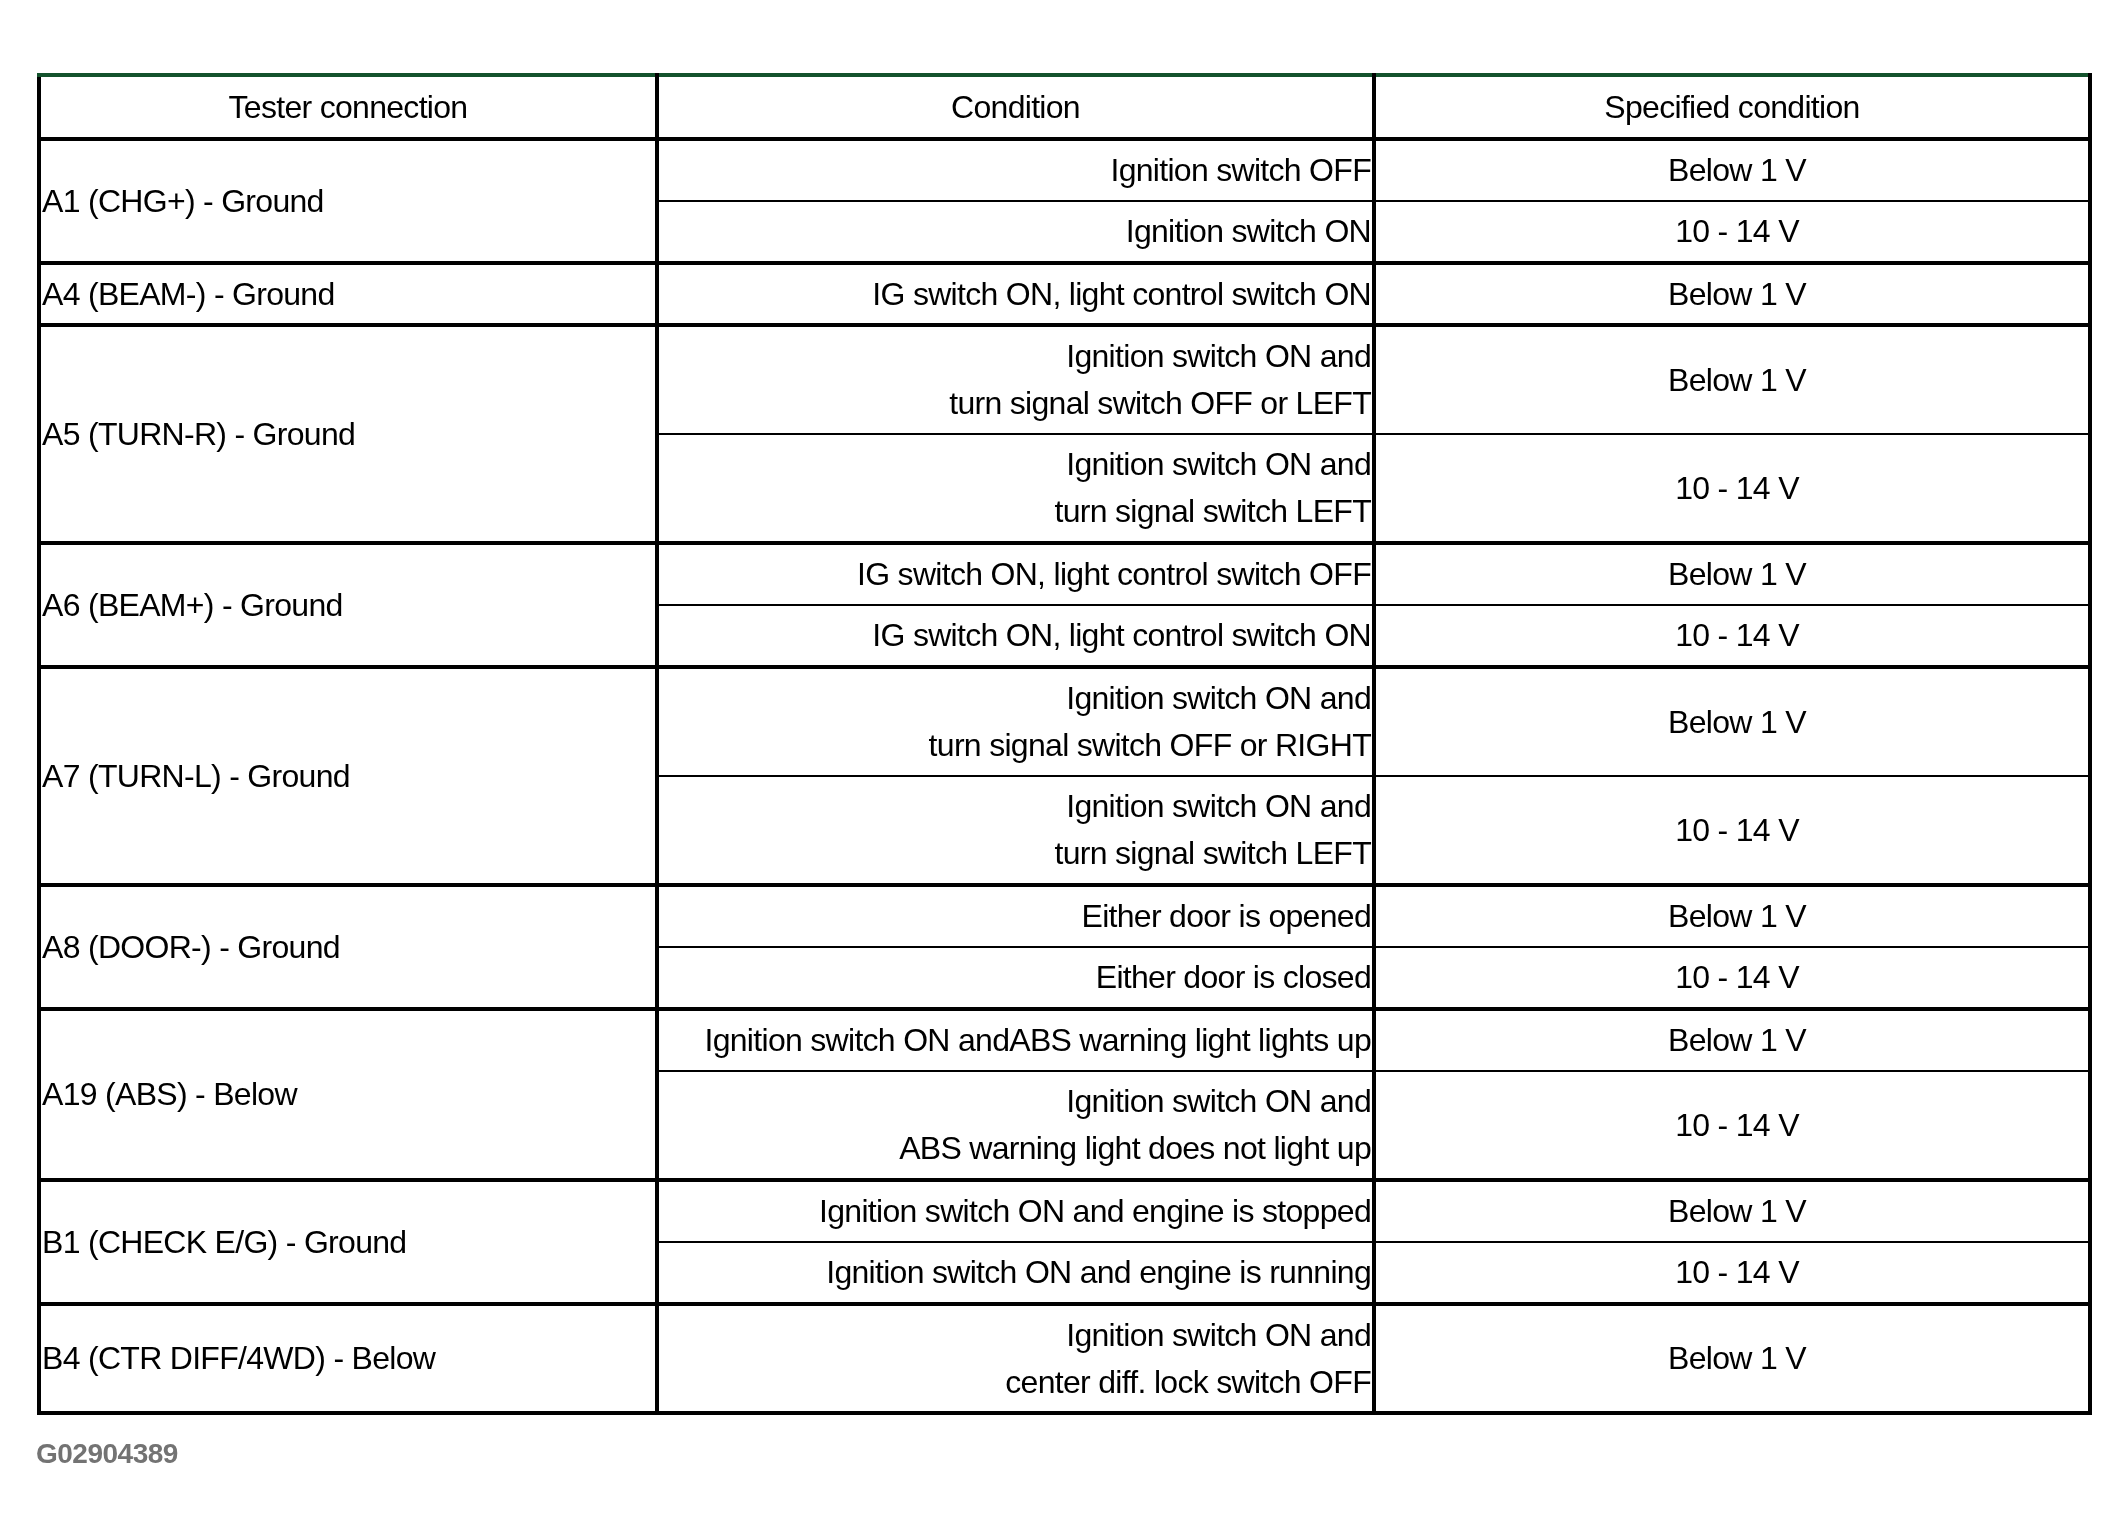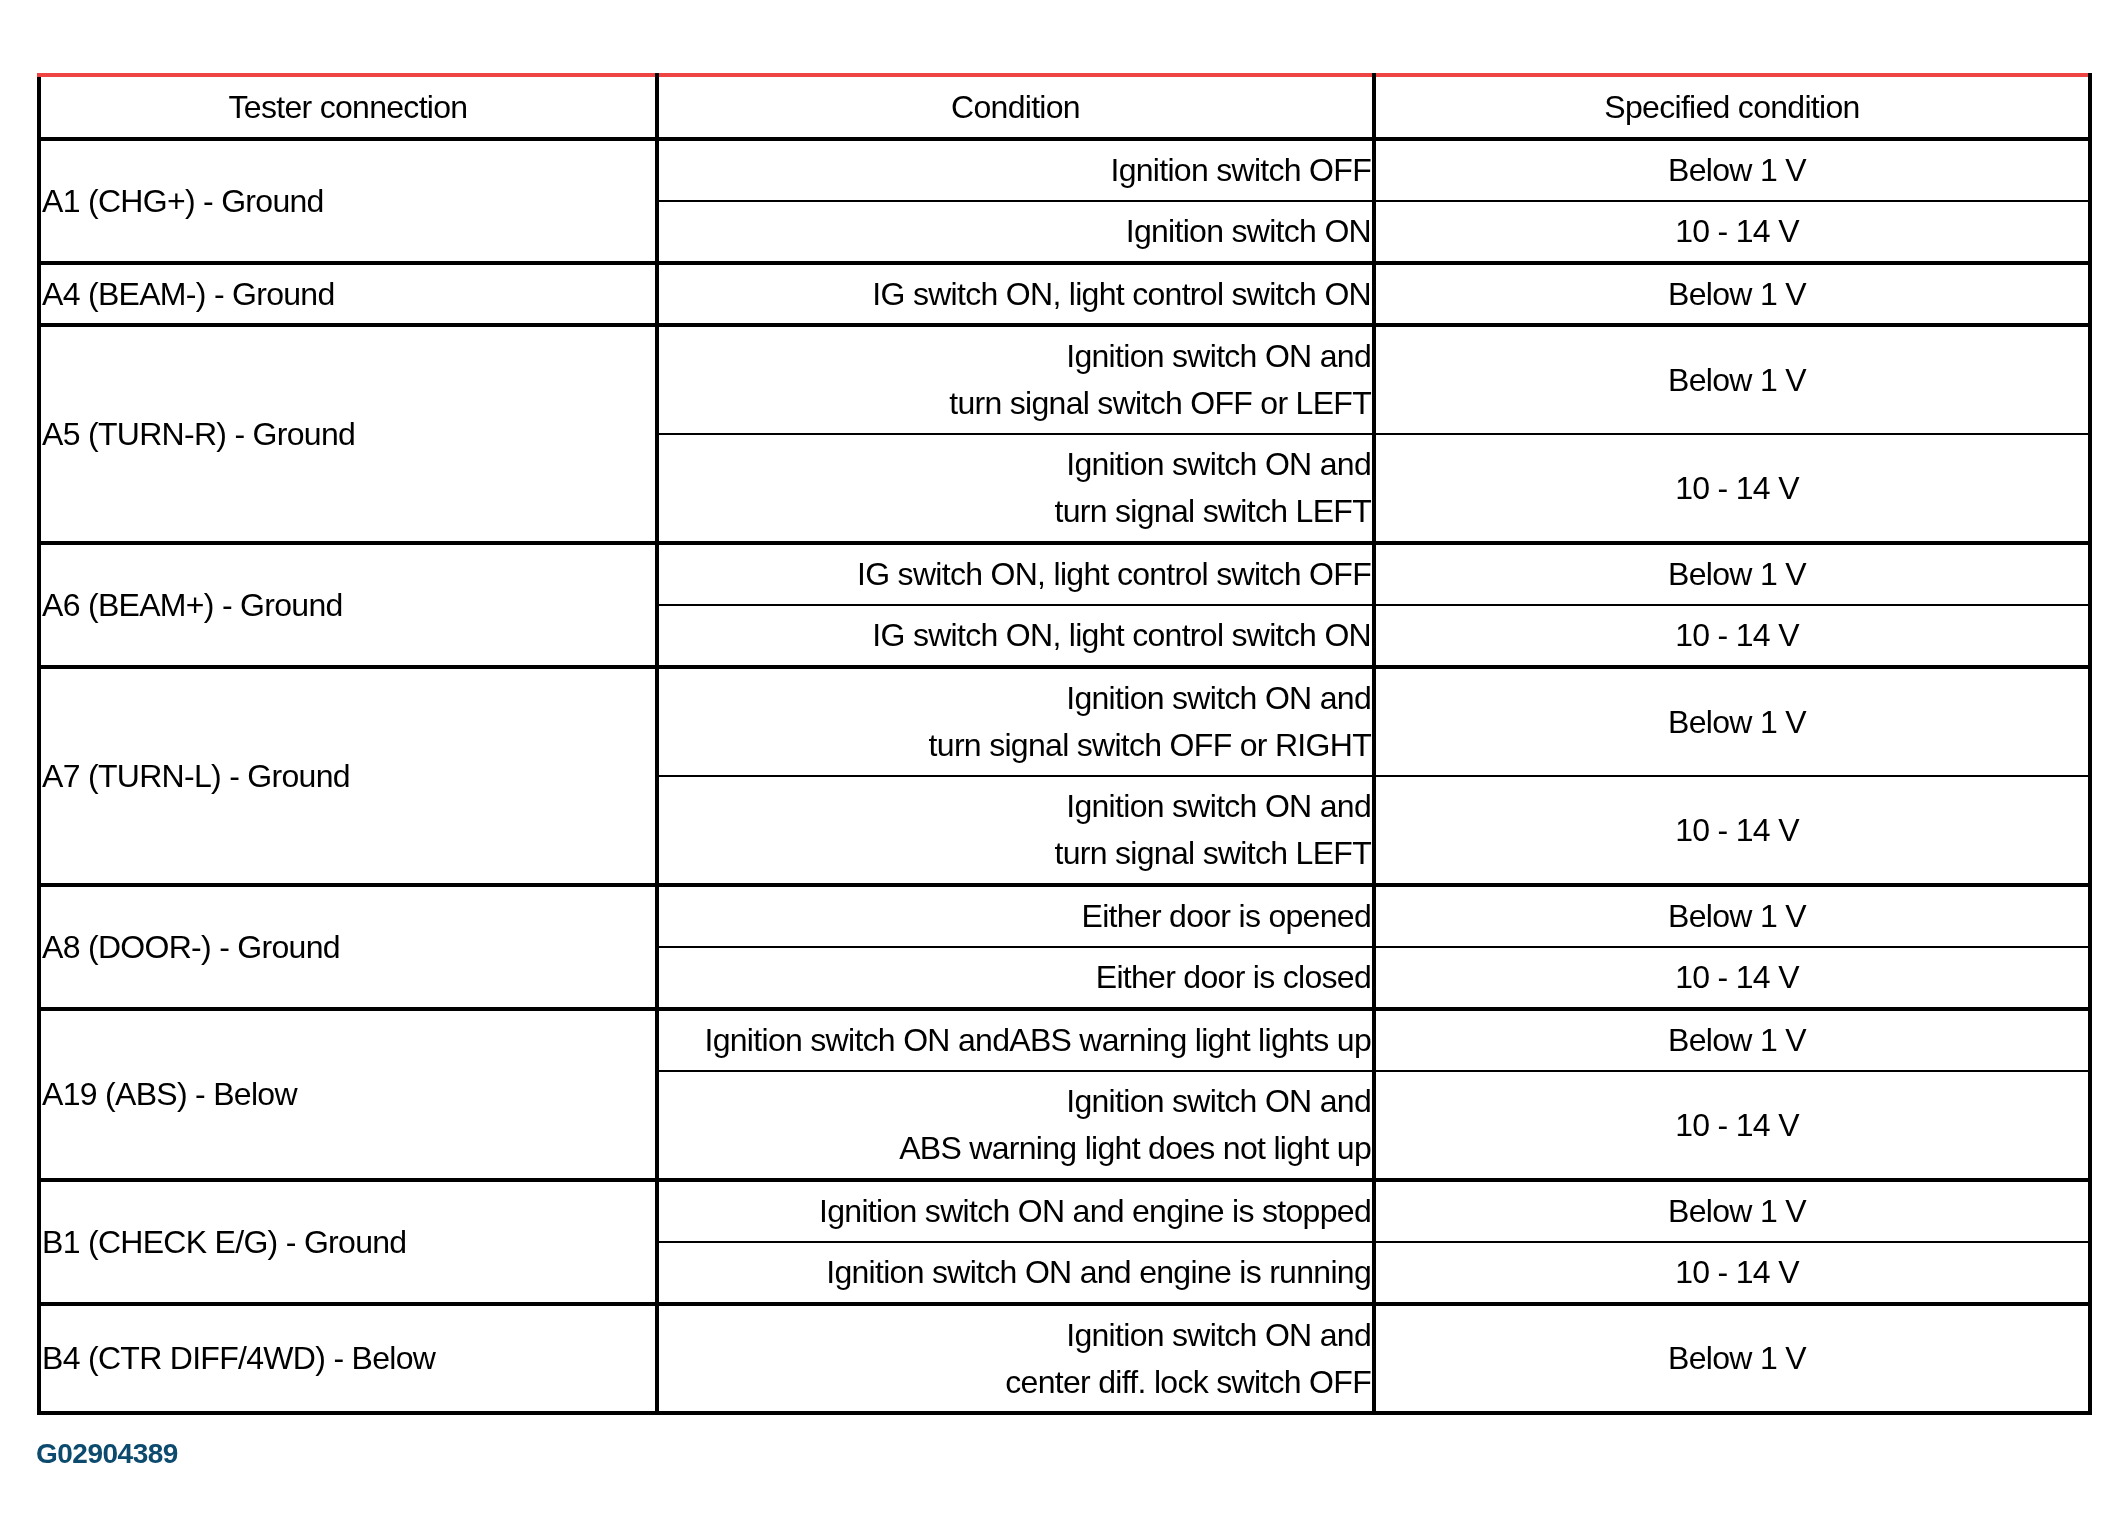--- a/index.html
+++ b/index.html
@@ -41,21 +41,21 @@
   
   table.spec-table th,
   table.spec-table td {
     border-left: 4px solid #000;
     border-right: 4px solid #000;
     border-top: 2px solid #000;
     border-bottom: 2px solid #000;
   }
   
   table.spec-table thead th {
-    border-top: 4px solid #ef4444;
+    border-top: 4px solid #14532d;
     border-bottom: 4px solid #000;
     height: 58px;
     vertical-align: middle;
   }
   
   tr.group-start > td { border-top: 4px solid #000; }
   
   tr.table-end > td { border-bottom: 4px solid #000; }
 
   tr.single { height: 62px; }
@@ -78,21 +78,21 @@
     line-height: 47px;
     height: 47px;
   }
   .figure-id {
     position: absolute;
     left: 36px;
     top: 1438px;
     font-size: 28px;
     font-weight: bold;
     letter-spacing: -0.5px;
-    color: #0c4a6e;
+    color: #737373;
     text-align: center;
   }
 </style>
 </head>
 <body>
 
 <div class="page">
 
   <table class="spec-table">
     <colgroup>

